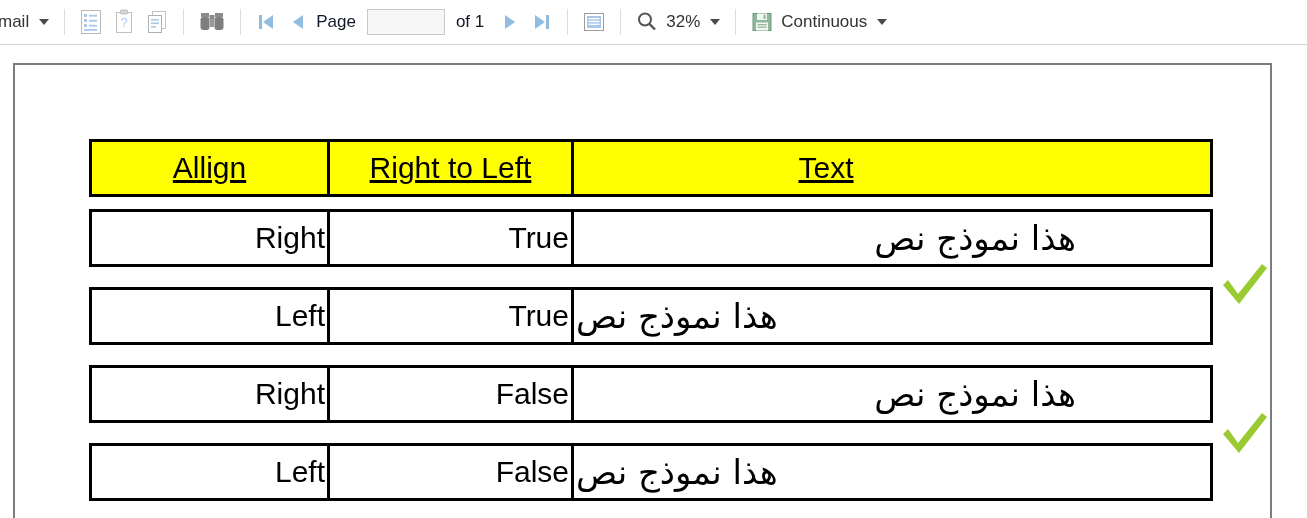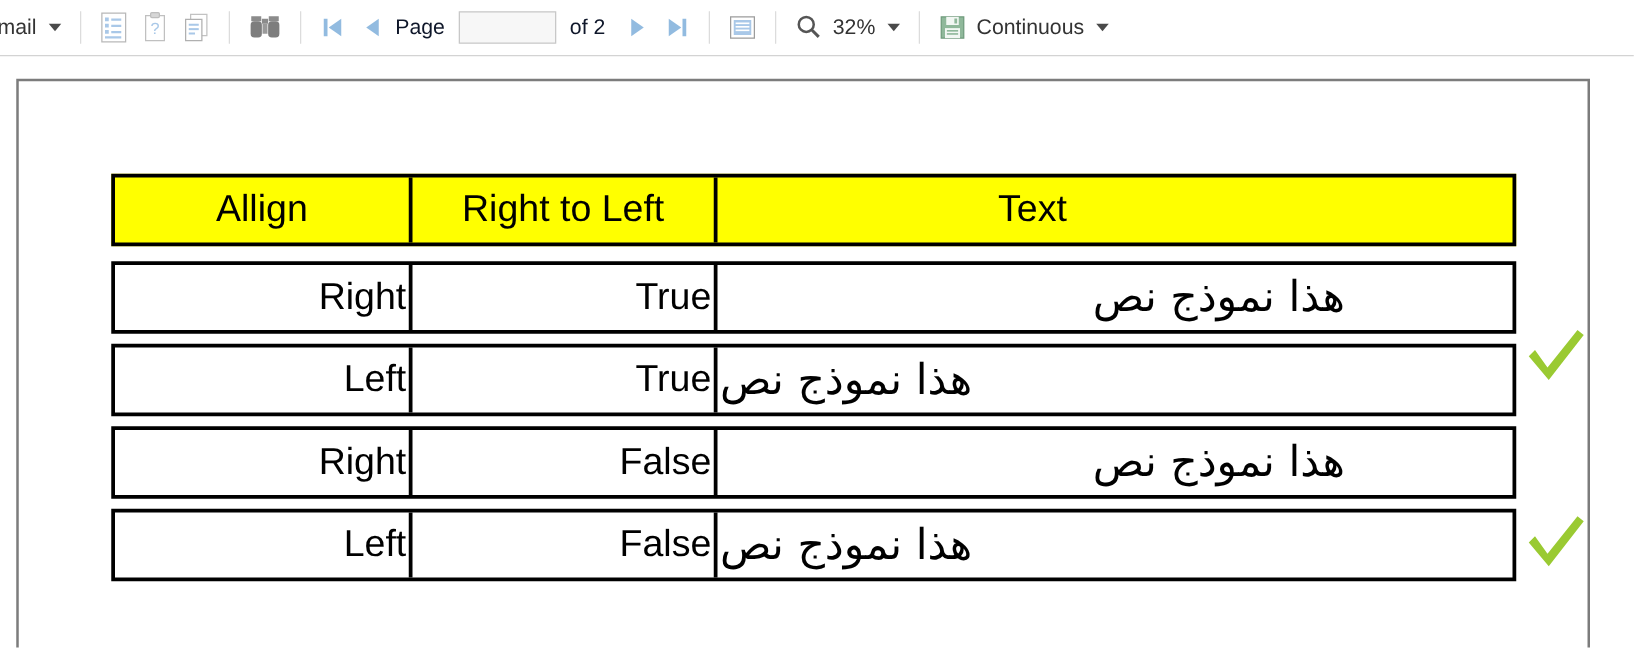--- a/index.html
+++ b/index.html
@@ -92,26 +92,27 @@
   #doc-table {
     position: absolute;
     left: 74px;
     top: 74px;
     width: 1124px;
   }
   .row {
     display: flex;
     width: 1124px;
     border: 3px solid #000000;
-    margin-bottom: 8px;
+    margin-bottom: 20px;
     background: #ffffff;
   }
   .row.header-row {
     background: #ffff00;
     margin-bottom: 12px;
+    text-decoration: underline;
   }
   .cell {
     height: 52px;
     display: flex;
     align-items: center;
     font-size: 30px;
     color: #000000;
     padding: 0 2px;
     overflow: hidden;
   }
@@ -211,21 +212,21 @@
   <div class="tb-btn">
     <svg width="22" height="22" viewBox="0 0 22 22">
       <polygon points="16,4 16,18 6,11" fill="#92bbe0"></polygon>
     </svg>
   </div>
 
   <span class="tb-label grey">Page</span>
 
   <input id="page-input" type="text" value="" placeholder="" style="">
 
-  <span class="tb-label grey">of 2</span>
+  <span class="tb-label grey">of 1</span>
 
   <div class="tb-btn" style="margin-left:8px;">
     <svg width="22" height="22" viewBox="0 0 22 22">
       <polygon points="6,4 6,18 16,11" fill="#92bbe0"></polygon>
     </svg>
   </div>
 
   <div class="tb-btn">
     <svg width="22" height="22" viewBox="0 0 22 22">
       <polygon points="4,4 4,18 14,11" fill="#92bbe0"></polygon>

